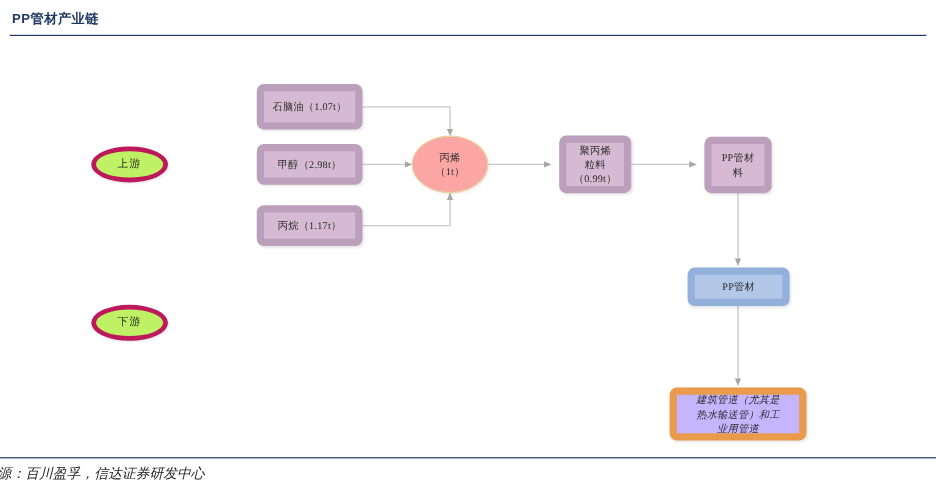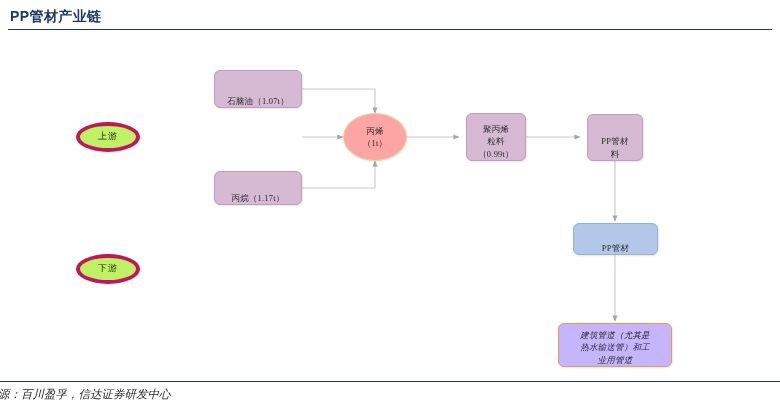--- a/index.html
+++ b/index.html
@@ -21,21 +21,21 @@
     width: 780px;
     height: 415px;
   }
 
   
   .page-title {
     position: absolute;
     left: 10px;
     top: 8px;
     font-family: "Liberation Sans", "DejaVu Sans", sans-serif;
-    font-size: 14px;
+    font-size: 11px;
     font-weight: bold;
     color: #1f3864;
     letter-spacing: 0.4px;
     white-space: nowrap;
   }
   .title-rule {
     position: absolute;
     left: 8px;
     top: 29px;
     width: 764px;
@@ -77,24 +77,23 @@
     letter-spacing: 0.2px;
   }
   .node .lines {
     width: 100%;
     padding: 0 3px;
     box-sizing: border-box;
   }
 
   .box {
     border-radius: 6px;
-    border: 1px solid #a16207;
+    border: 6px solid #a16207;
     background: #d8bcd4;
     box-shadow: 1px 1px 2px rgba(0,0,0,0.10);
-    align-items: flex-end;
   }
 
   .box-purple  { background: #d6bad3; border-color: #bb9fbb; }
   .box-blue    { background: #b3c8e8; border-color: #93b0da; }
   .box-orange  { background: #c4b5fd; border-color: #e99a4b; font-style: italic; }
 
   .ellipse {
     border-radius: 50%;
     border: 1px solid #e8d49a;
     background: #fca5a5;
@@ -158,20 +157,23 @@
   </div>
 
   <div class="node ellipse-pink stage-label" style="left:76px; top:254px; width:64px; height:30px;text-align:center;">
     <div class="lines">下游</div>
   </div>
 
   <div class="node box box-purple" style="left:214px; top:70px; width:88px; height:38px;">
     <div class="lines">石脑油（1.07t）</div>
   </div>
 
+  <div class="node box box-purple" style="left:214px; top:120px; width:88px; height:34px;">
+    <div class="lines">甲醇（2.98t）</div>
+  </div>
 
   <div class="node box box-purple" style="left:214px; top:171px; width:88px; height:34px;">
     <div class="lines">丙烷（1.17t）</div>
   </div>
 
   <div class="node ellipse" style="left:343px; top:113px; width:64px; height:48px;">
     <div class="lines">
       <div>丙烯</div>
       <div>（1t）</div>
     </div>

